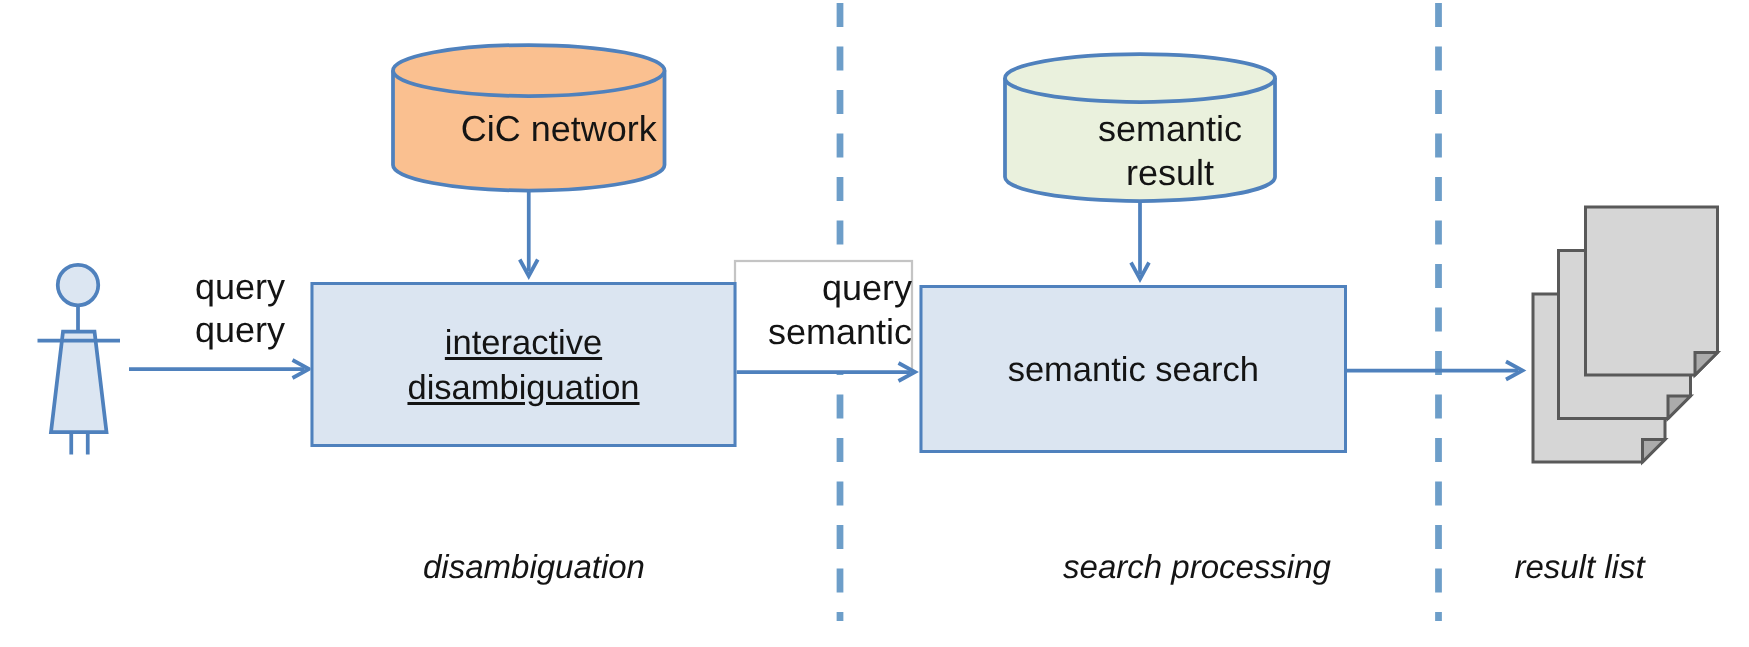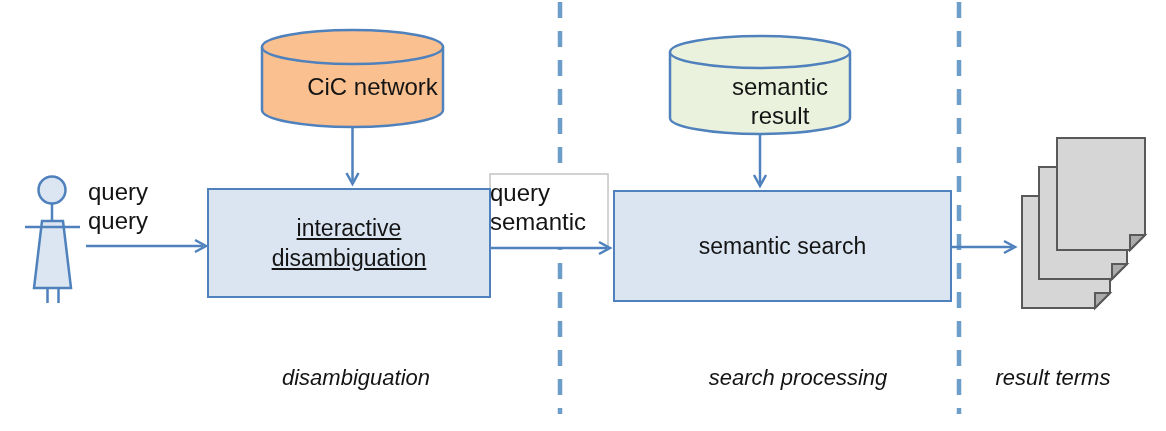--- a/index.html
+++ b/index.html
@@ -25,38 +25,38 @@
     display: flex;
     flex-direction: column;
     align-items: center;
     justify-content: center;
     text-align: center;
     font-size: 23px;
     line-height: 1.32;
     color: #141414;
   }
   #disambiguation-box { left: 207px; top: 188px; width: 284px; height: 110px; text-decoration: underline; }
-  #search-box        { left: 613px; top: 190px; width: 339px; height: 112px; }
+  #search-box        { left: 613px; top: 190px; width: 285px; height: 112px; }
   .store-label {
     position: absolute;
     display: flex;
     flex-direction: column;
     align-items: center;
     justify-content: center;
     text-align: center;
     font-size: 24px;
     line-height: 1.22;
     color: #141414;
     padding-left: 20px;
   }
   #cic-label   { left: 262px; top: 47px;  width: 181px; height: 80px; }
   #index-label { left: 670px; top: 61px;  width: 180px; height: 80px; }
   .edge-label {
     position: absolute;
-    text-align: left;
+    text-align: right;
     font-size: 24px;
     line-height: 29px;
     color: #141414;
   }
   #query-terms-label    { left: 88px;  top: 177px; width: 102px; }
   #query-concepts-label { left: 490px; top: 178px; width: 118px; }
   .phase-label {
     position: absolute;
     top: 365px;
     text-align: center;
@@ -160,15 +160,15 @@
     <span class="line">query</span>
   </div>
 
   <div class="edge-label" id="query-concepts-label">
     <span class="line">query</span>
     <span class="line">semantic</span>
   </div>
 
   <div class="phase-label" id="phase-disambiguation">disambiguation</div>
   <div class="phase-label" id="phase-search">search processing</div>
-  <div class="phase-label" id="phase-result">result terms</div>
+  <div class="phase-label" id="phase-result">result list</div>
 
 </div>
 
 </body></html>

